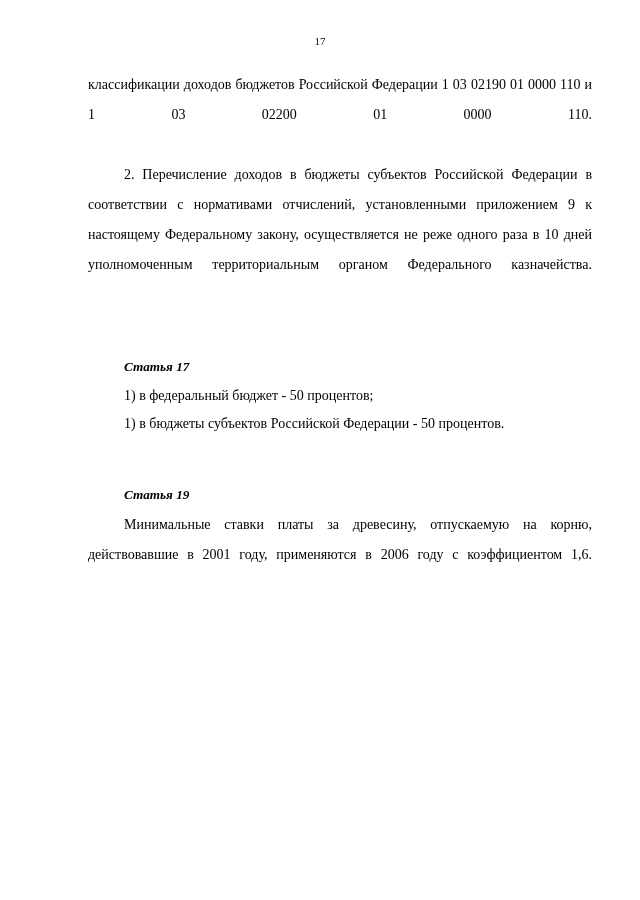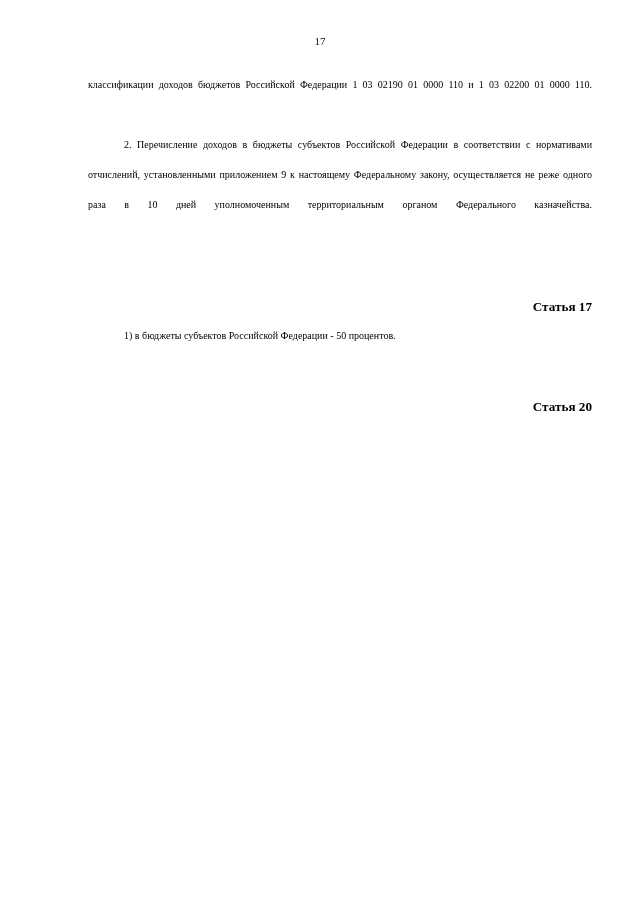--- a/index.html
+++ b/index.html
@@ -33,21 +33,21 @@
     color: #111;
   }
   .content {
     position: absolute;
     top: 70px;
     left: 88px;
     width: 504px;
   }
   p {
     margin: 0;
-    font-size: 10px;
+    font-size: 14px;
     line-height: 30px;
     text-align: justify;
     text-justify: inter-word;
     color: #000;
   }
   p.justified {
     text-align: justify;
   }
   p.justified::after {
     content: "";
@@ -56,23 +56,24 @@
   }
   p.indent {
     text-indent: 36px;
   }
   p.noindent {
     text-indent: 0;
   }
   .heading {
     font-weight: bold;
     text-indent: 36px;
-    text-align: right;
+    text-align: left;
     font-size: 13.2px;
     line-height: 30px;
+    font-style: italic;
   }
   .gap-large { height: 42px; }
   .list-line {
     text-indent: 36px;
     text-align: left;
     line-height: 28px;
   }
 </style>
 </head>
 <body>
@@ -85,22 +86,24 @@
 
     <p class="justified noindent">классификации доходов бюджетов Российской Федерации 1 03 02190 01 0000 110 и 1 03 02200 01 0000 110.</p>
 
     <p class="justified indent">2. Перечисление доходов в бюджеты субъектов Российской Федерации в соответствии с нормативами отчислений, установленными приложением 9 к настоящему Федеральному закону, осуществляется не реже одного раза в 10 дней уполномоченным территориальным органом Федерального казначейства.</p>
 
     <div class="gap-large"></div>
 
     <p class="heading">Статья 17</p>
 
 
+    <p class="list-line">1) в федеральный бюджет - 50 процентов;</p>
 
     <p class="list-line">1) в бюджеты субъектов Российской Федерации - 50 процентов.</p>
 
     <div class="gap-large"></div>
 
-    <p class="heading">Статья 20</p>
+    <p class="heading">Статья 19</p>
 
+    <p class="justified indent">Минимальные ставки платы за древесину, отпускаемую на корню, действовавшие в 2001 году, применяются в 2006 году с коэффициентом 1,6.</p>
 
   </div>
 </div>
 
 </body></html>

